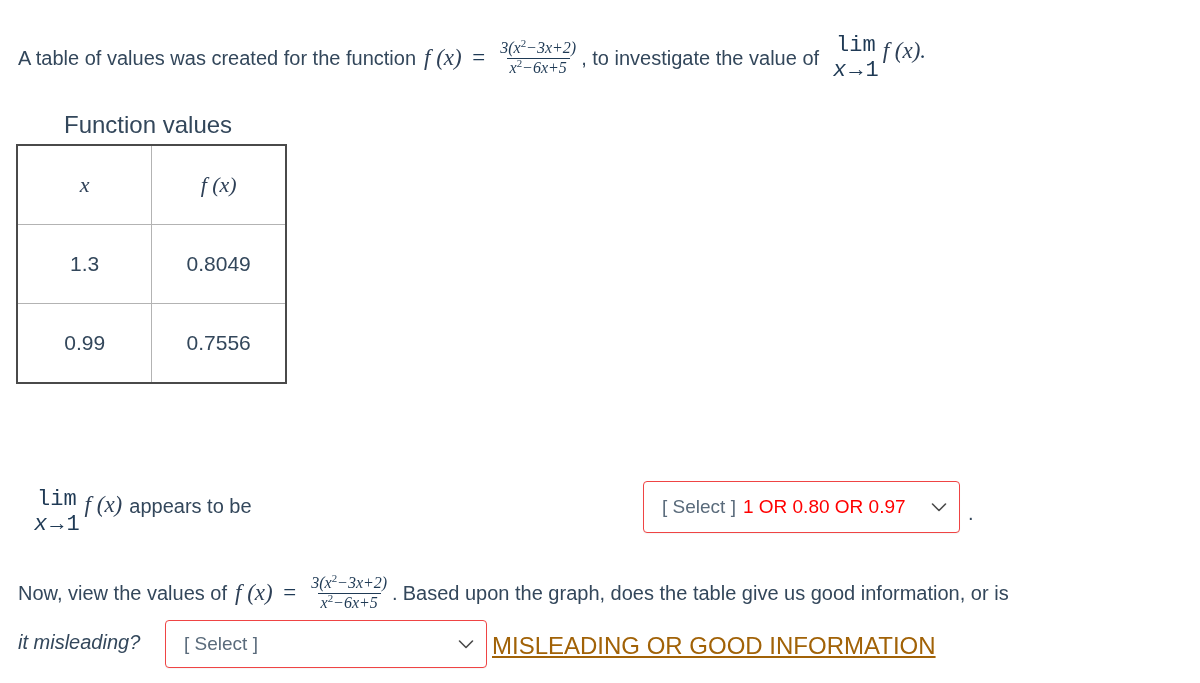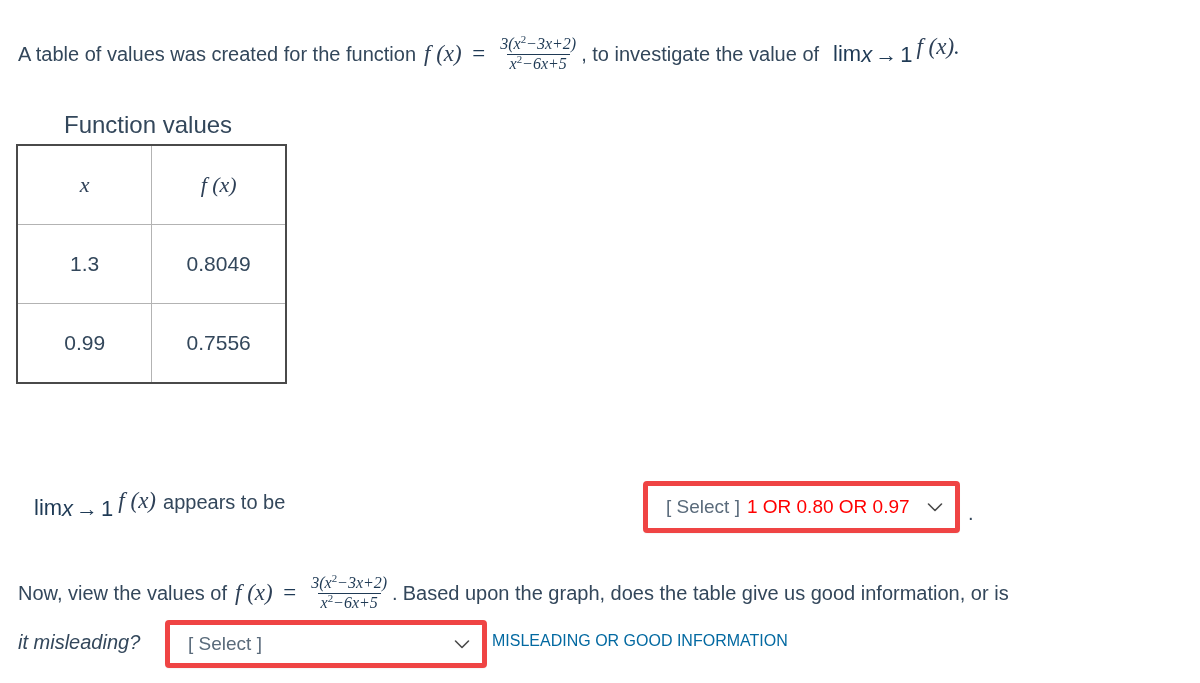--- a/index.html
+++ b/index.html
@@ -64,24 +64,24 @@
   }
   .frac sup {
     font-size: 0.68em;
     vertical-align: super;
     line-height: 0;
   }
 
   
   .limit {
     display: inline-flex;
-    flex-direction: row;
+    flex-direction: column;
     align-items: center;
     vertical-align: middle;
-    font-family: Liberation Sans, sans-serif;
+    font-family: Liberation Mono, monospace;
     color: #1f3a55;
     line-height: 1.05;
   }
   .limit .lim-top {
     font-style: normal;
     white-space: nowrap;
   }
   .limit .lim-bot {
     white-space: nowrap;
     margin-top: 2px;
@@ -124,21 +124,21 @@
   }
   .cell-head {
     font-size: 22px;
   }
 
   
   .dropdown {
     position: absolute;
     box-sizing: border-box;
     background: #ffffff;
-    border: 5px solid #ef4444;
+    border: 1px solid #ef4444;
     border-radius: 4px;
     box-shadow: 0 1px 1px rgba(0,0,0,0.04);
     display: flex;
     align-items: center;
     padding: 0 12px 0 18px;
     font-size: 19px;
     cursor: pointer;
     overflow: hidden;
   }
   .dd-placeholder {
@@ -153,23 +153,24 @@
   .dd-chevron {
     margin-left: auto;
     display: flex;
     align-items: center;
     color: #4a4a4a;
   }
 
   
   .red-label {
     position: absolute;
-    color: #0369a1;
-    font-size: 16px;
-    white-space: nowrap;
+    color: #a16207;
+    font-size: 24px;
+    white-space: nowrap;
+    text-decoration: underline;
   }
 
   
   .abs { position: absolute; }
   .row-inline {
     display: flex;
     align-items: center;
     white-space: nowrap;
   }
 </style>

